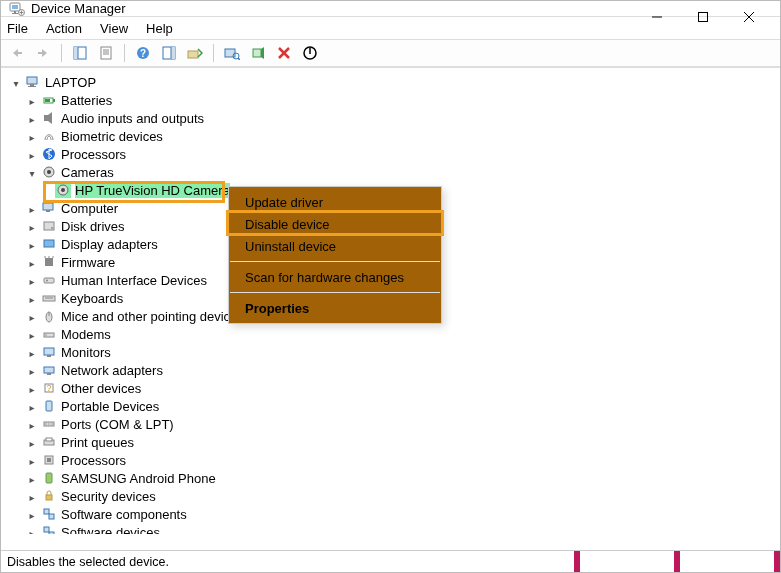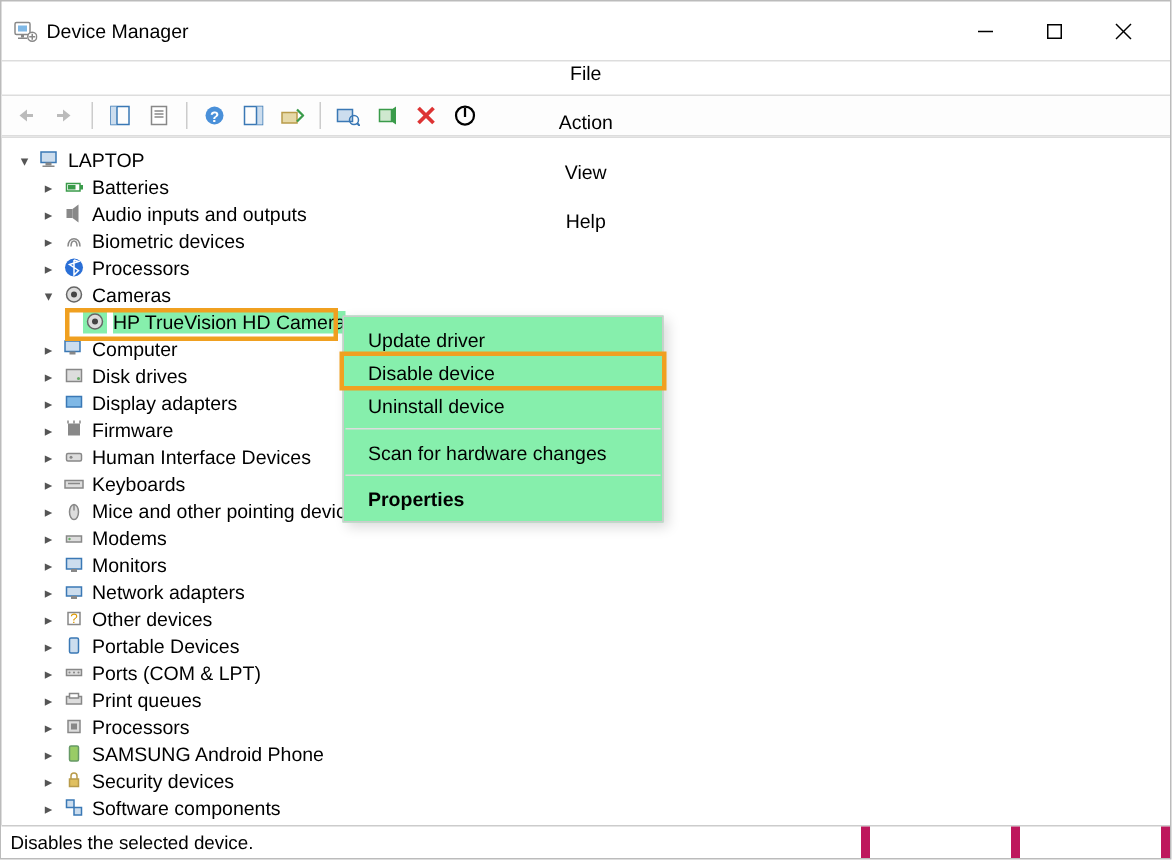--- a/index.html
+++ b/index.html
@@ -9,42 +9,40 @@
     background: #fff;
     color: #000;
     width: 781px;
     height: 573px;
     overflow: hidden;
     position: relative;
     border: 1px solid #bbb;
   }
   
   .titlebar {
-    height: 40px;
+    height: 16px;
     display: flex;
-    align-items: center;
     padding: 0 8px;
     border-bottom: 1px solid #ddd;
   }
   .titlebar .icon { width: 16px; height: 16px; margin-right: 6px; display:flex; align-items:center; justify-content:center;}
   .titlebar .title { flex: 1; font-size: 13px; }
   .win-controls { display: flex; }
   .win-controls .wc {
     width: 46px; height: 32px; display:flex; align-items:center; justify-content:center;
     font-size: 14px; font-family: "Segoe MDL2 Assets","Segoe UI Symbol", sans-serif;
   }
   
   .menubar {
     height: 22px;
     display: flex;
     align-items: center;
     padding: 0 6px;
     gap: 18px;
     font-size: 13px;
-    flex-direction: column;
   }
   .menubar span { cursor: default; }
   
   .toolbar {
     height: 28px;
     border-top: 1px solid #ddd;
     border-bottom: 1px solid #ddd;
     display: flex;
     align-items: center;
     padding: 0 4px;
@@ -113,21 +111,21 @@
     border-right: 6px solid #be185d;
     height: 100%;
     display:flex; align-items:center;
     padding: 0 6px;
   }
   .statusbar .cell:first-child { flex: 1; border-left:none;}
   .statusbar .cell.empty { width: 100px; }
   
   .ctx {
     position: absolute;
-    background: #86efac;
+    background: #a16207;
     border: 1px solid #ccc;
     box-shadow: 3px 3px 8px rgba(0,0,0,.15);
     padding: 4px 0;
     min-width: 214px;
     z-index: 50;
   }
   .ctx .item {
     height: 22px;
     display:flex; align-items:center;
     padding: 0 16px;

